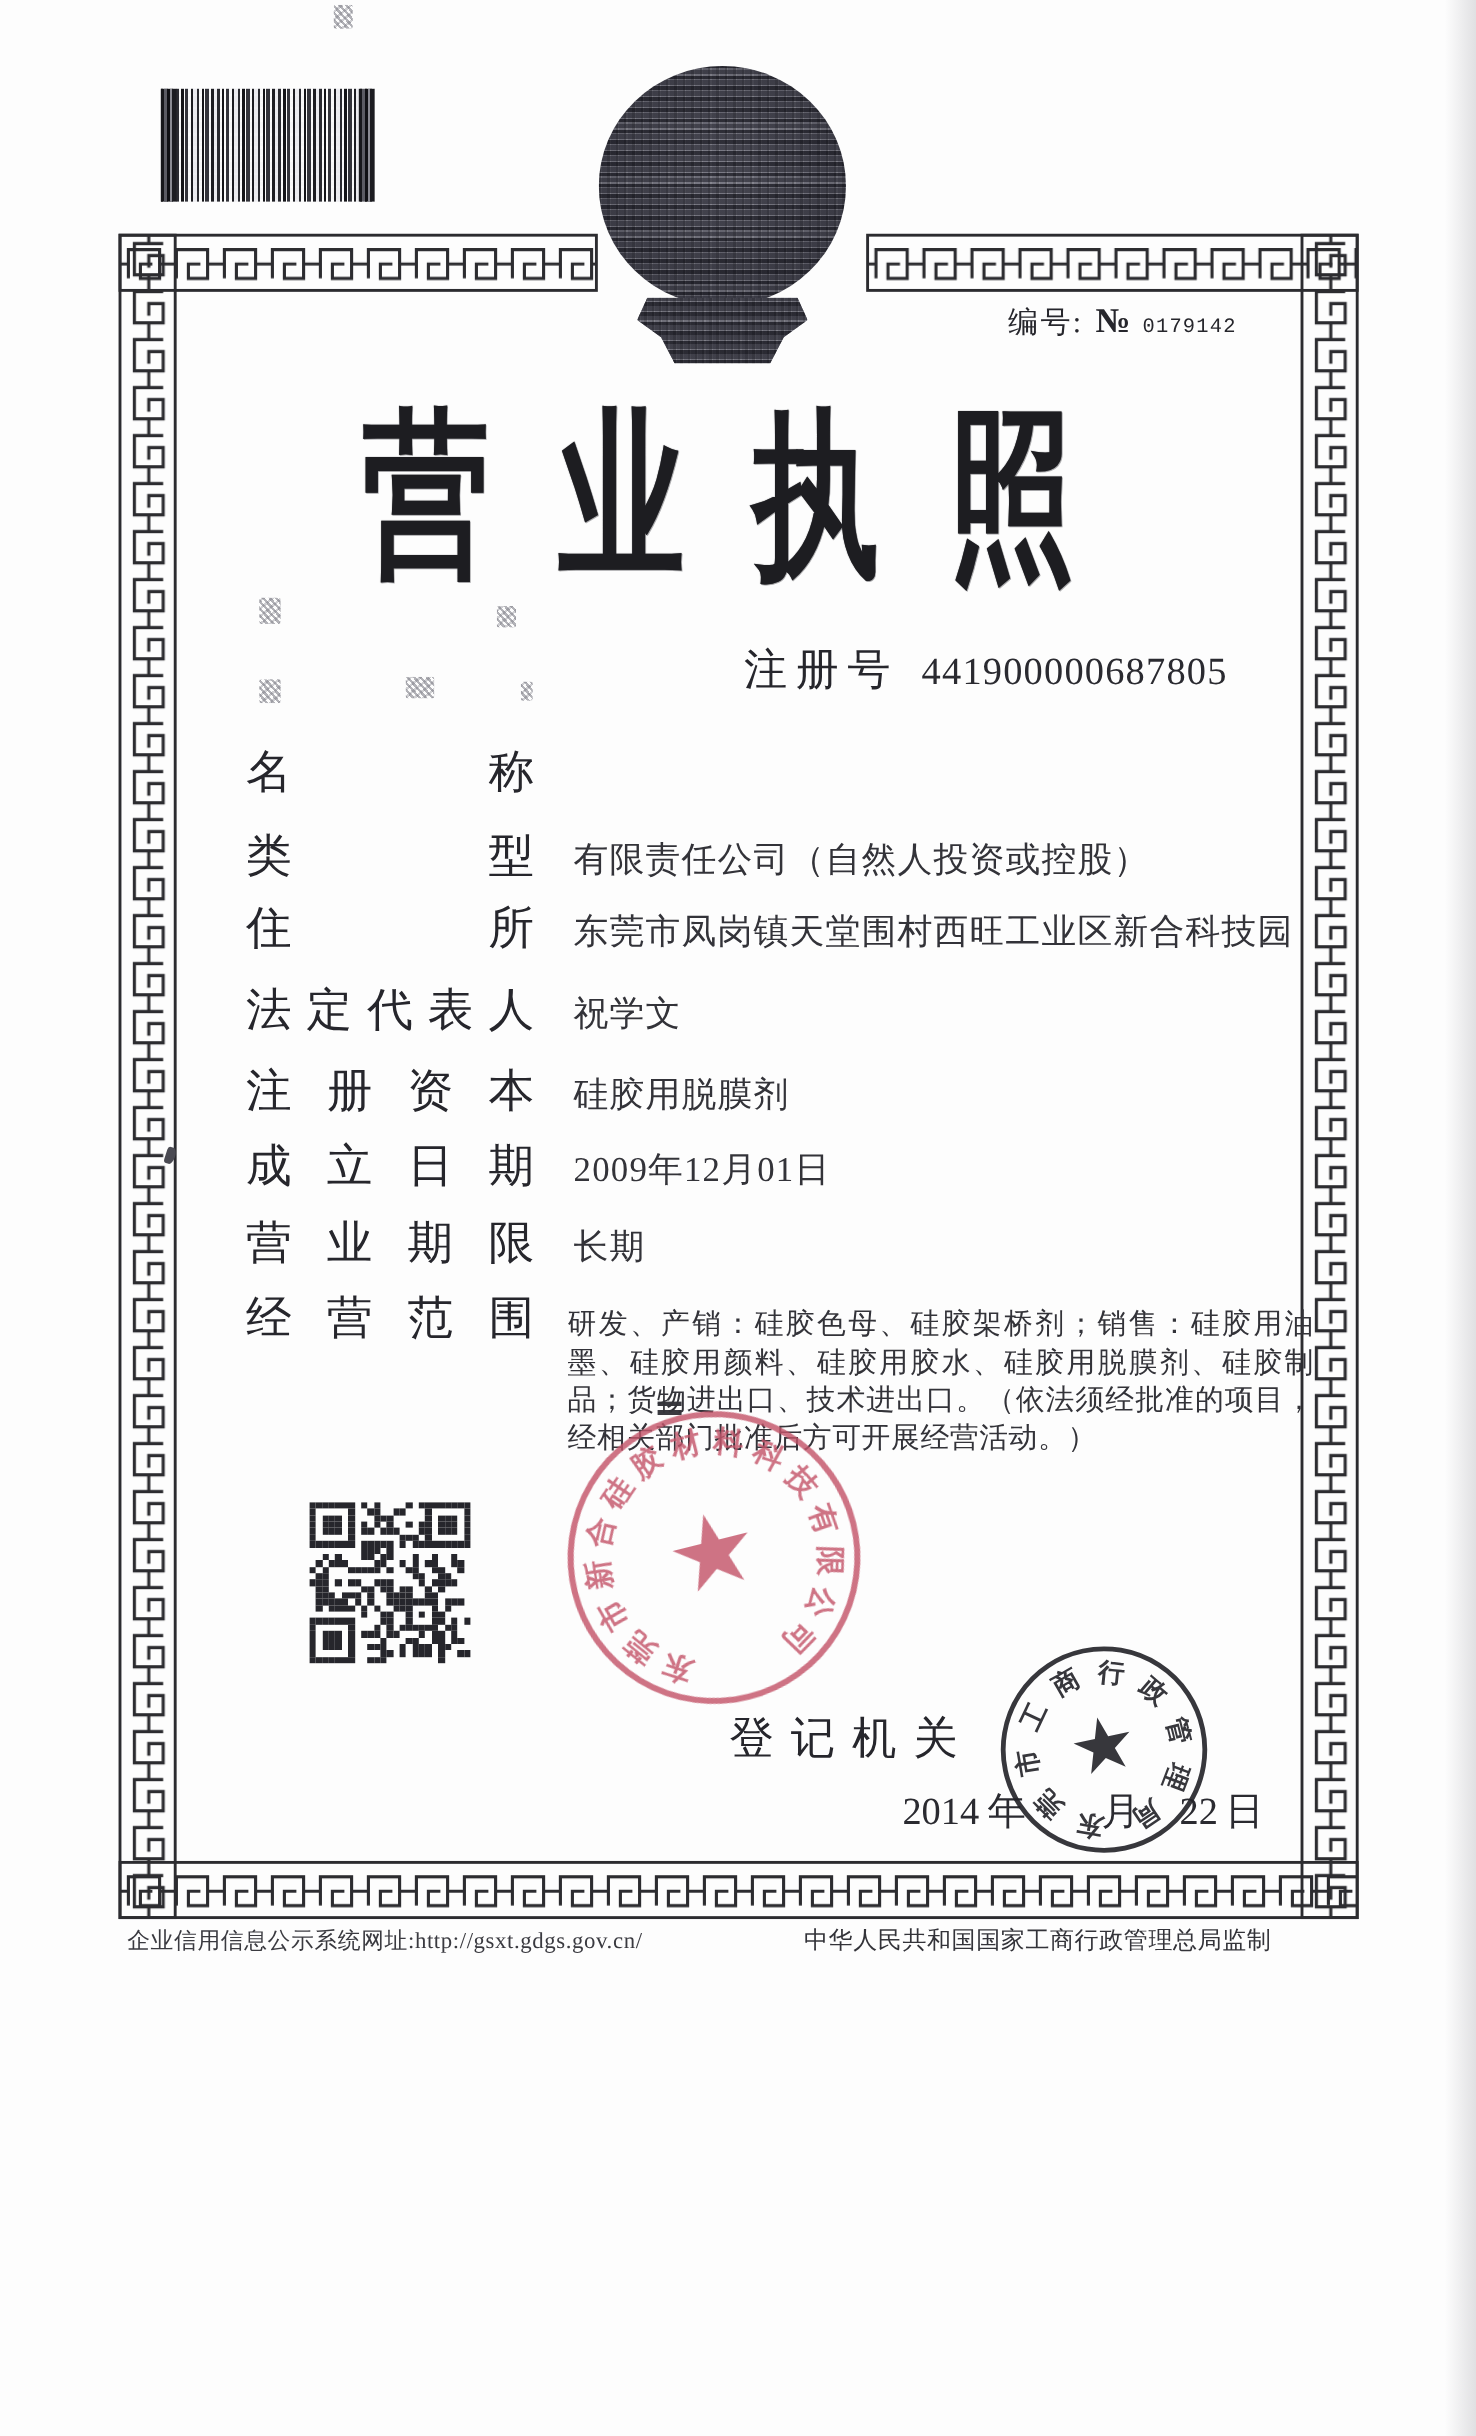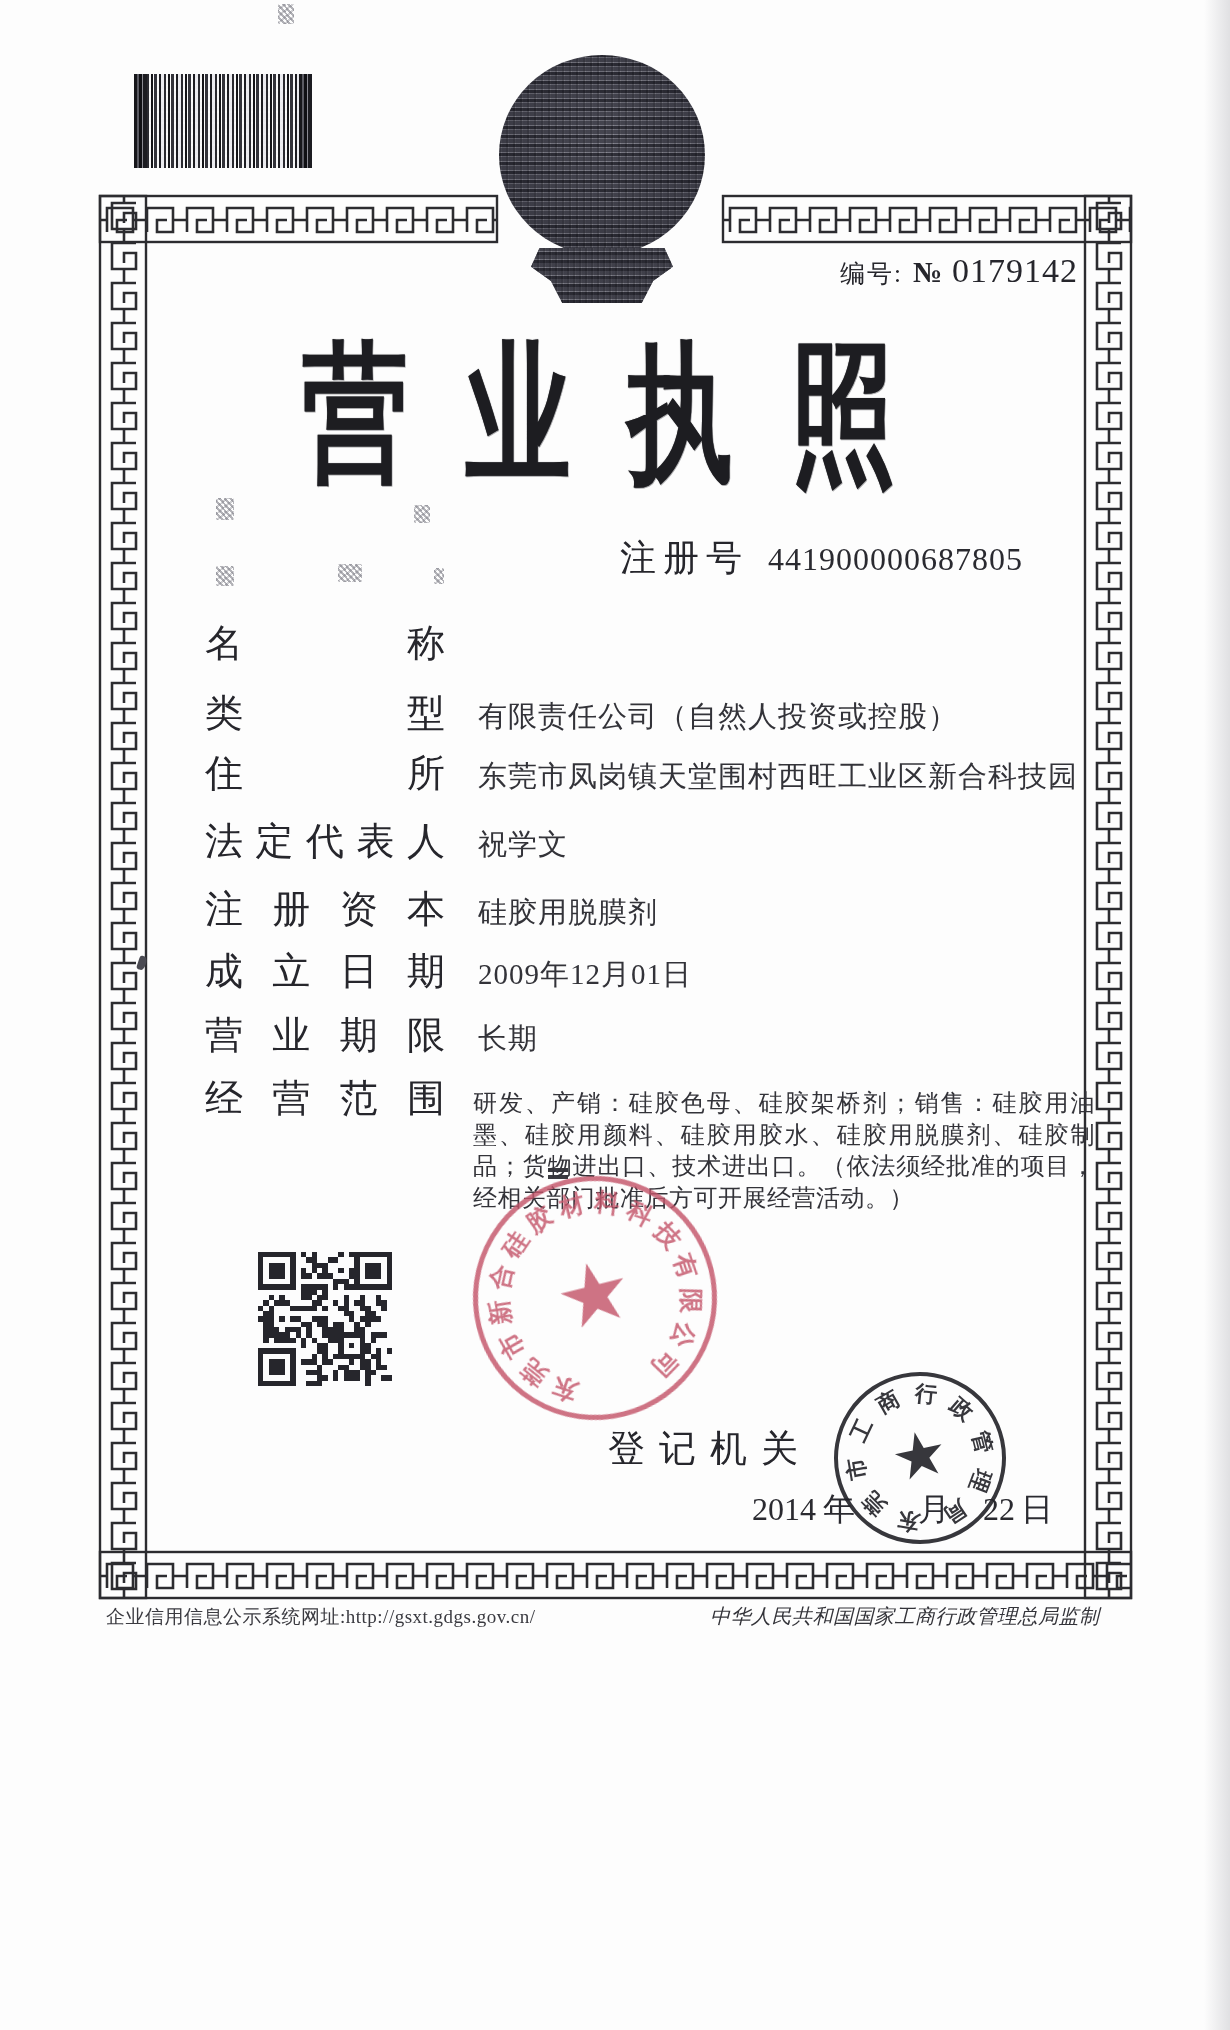--- a/index.html
+++ b/index.html
@@ -37,21 +37,21 @@
     position:absolute;left:32px;top:193px;width:142px;height:55px;
     clip-path:polygon(6% 0,94% 0,100% 34%,86% 60%,78% 100%,22% 100%,14% 60%,0 34%);
     background-color:#55555f;
     background-image:
       repeating-linear-gradient(0deg,rgba(24,24,32,.7) 0 3px,rgba(170,170,180,.3) 3px 4px,rgba(52,52,62,.65) 4px 8px),
       repeating-linear-gradient(90deg,rgba(0,0,0,.28) 0 2px,rgba(255,255,255,.15) 2px 3px,transparent 3px 6px);
   }
   
   .serial-line{position:absolute;left:840px;top:252px;z-index:4;font-size:25px;letter-spacing:2px;color:#26262c;display:flex;align-items:baseline;gap:10px;}
   .serial-line .no-mark{font-weight:700;font-size:29px;letter-spacing:0;}
-  .serial-line .serial-num{font-family:Liberation Serif, serif;font-size:34px;letter-spacing:1px;}
+  .serial-line .serial-num{font-family:Liberation Mono, monospace;font-size:17px;letter-spacing:1px;}
   .title{
     position:absolute;left:280px;top:338px;width:638px;height:152px;z-index:4;
     display:flex;justify-content:space-between;align-items:center;
   }
   .title .tchar{
     font-size:150px;line-height:1;font-weight:900;color:#1d1d21;
     transform:scaleX(.70);transform-origin:center;
     text-shadow:0 0 1px rgba(20,20,25,.8), 1px 1px 0 rgba(40,40,45,.35);
   }
   .regno-line{position:absolute;left:620px;top:534px;z-index:4;display:flex;align-items:baseline;}
@@ -80,21 +80,21 @@
   .seal{position:absolute;border-radius:50%;z-index:6;}
   .seal .ring-border{position:absolute;inset:0;border-radius:50%;border:5px solid currentColor;}
   .seal .star{position:absolute;left:50%;top:50%;transform:translate(-50%,-54%);line-height:1;}
   .seal-red{left:473px;top:1176px;width:244px;height:244px;color:#c4556a;opacity:.82;transform:rotate(-14deg);filter:blur(.4px);}
   .seal-red .star{font-size:84px;}
   .seal-black{left:834px;top:1372px;width:172px;height:172px;color:#222228;opacity:.9;transform:rotate(-12deg);}
   .seal-black .ring-border{border-width:4px;}
   .seal-black .star{font-size:62px;}
   
   .footer-left{position:absolute;left:106px;top:1604px;z-index:4;font-size:19px;letter-spacing:.5px;color:#3a3a40;}
-  .footer-right{position:absolute;left:710px;top:1603px;z-index:4;font-size:20px;letter-spacing:.5px;color:#333339;font-style:italic;}
+  .footer-right{position:absolute;left:670px;top:1603px;z-index:4;font-size:20px;letter-spacing:.5px;color:#333339;}
   
   .artifact{position:absolute;z-index:2;border-radius:2px;
     background:repeating-linear-gradient(48deg,rgba(105,105,115,.5) 0 2px,transparent 2px 4px),
                repeating-linear-gradient(-40deg,rgba(120,120,130,.35) 0 2px,transparent 2px 5px);}
   .artifact.dark{background:#4a4a52;border-radius:40% 60% 60% 40%/30% 70% 70% 30%;transform:rotate(18deg);}
   .artifact.dashes{background:linear-gradient(#3a3a40 0 4px,transparent 4px 7px,#3a3a40 7px 11px,transparent 11px);border-radius:0;}
   .edge-shade{position:absolute;right:0;top:0;width:26px;height:100%;z-index:0;
     background:linear-gradient(90deg,transparent,rgba(150,150,158,.28));}
 </style>
 </head>

